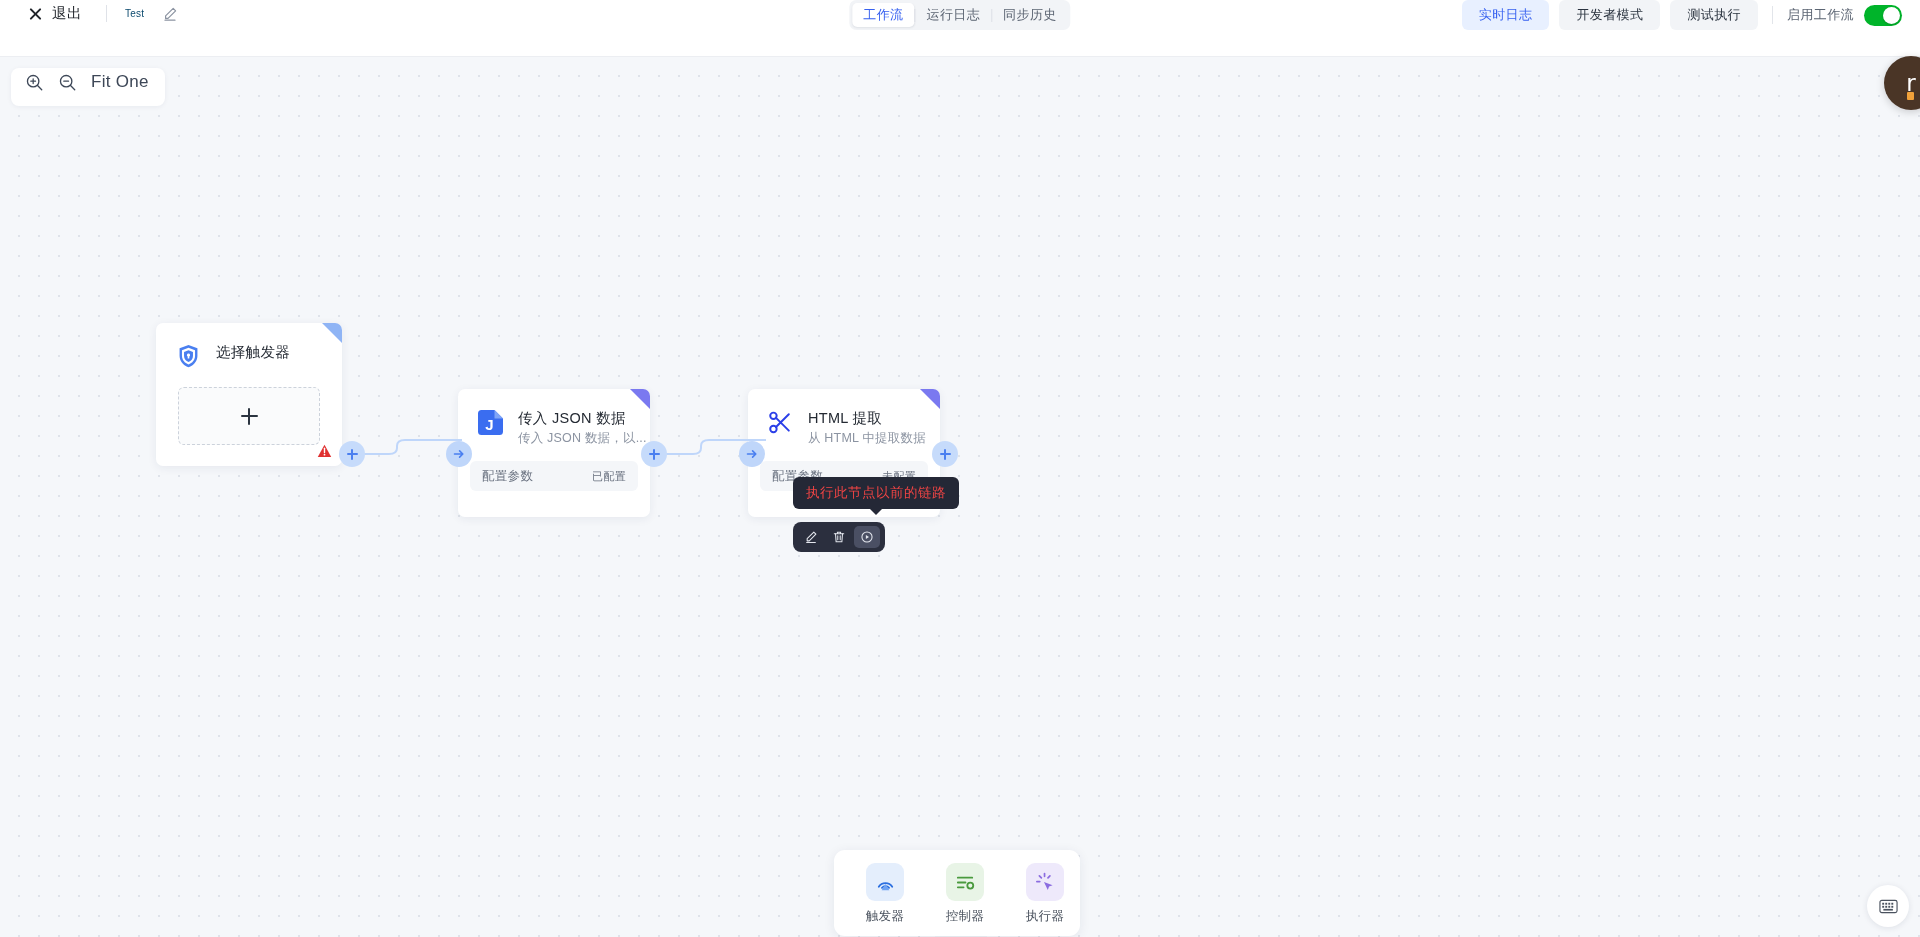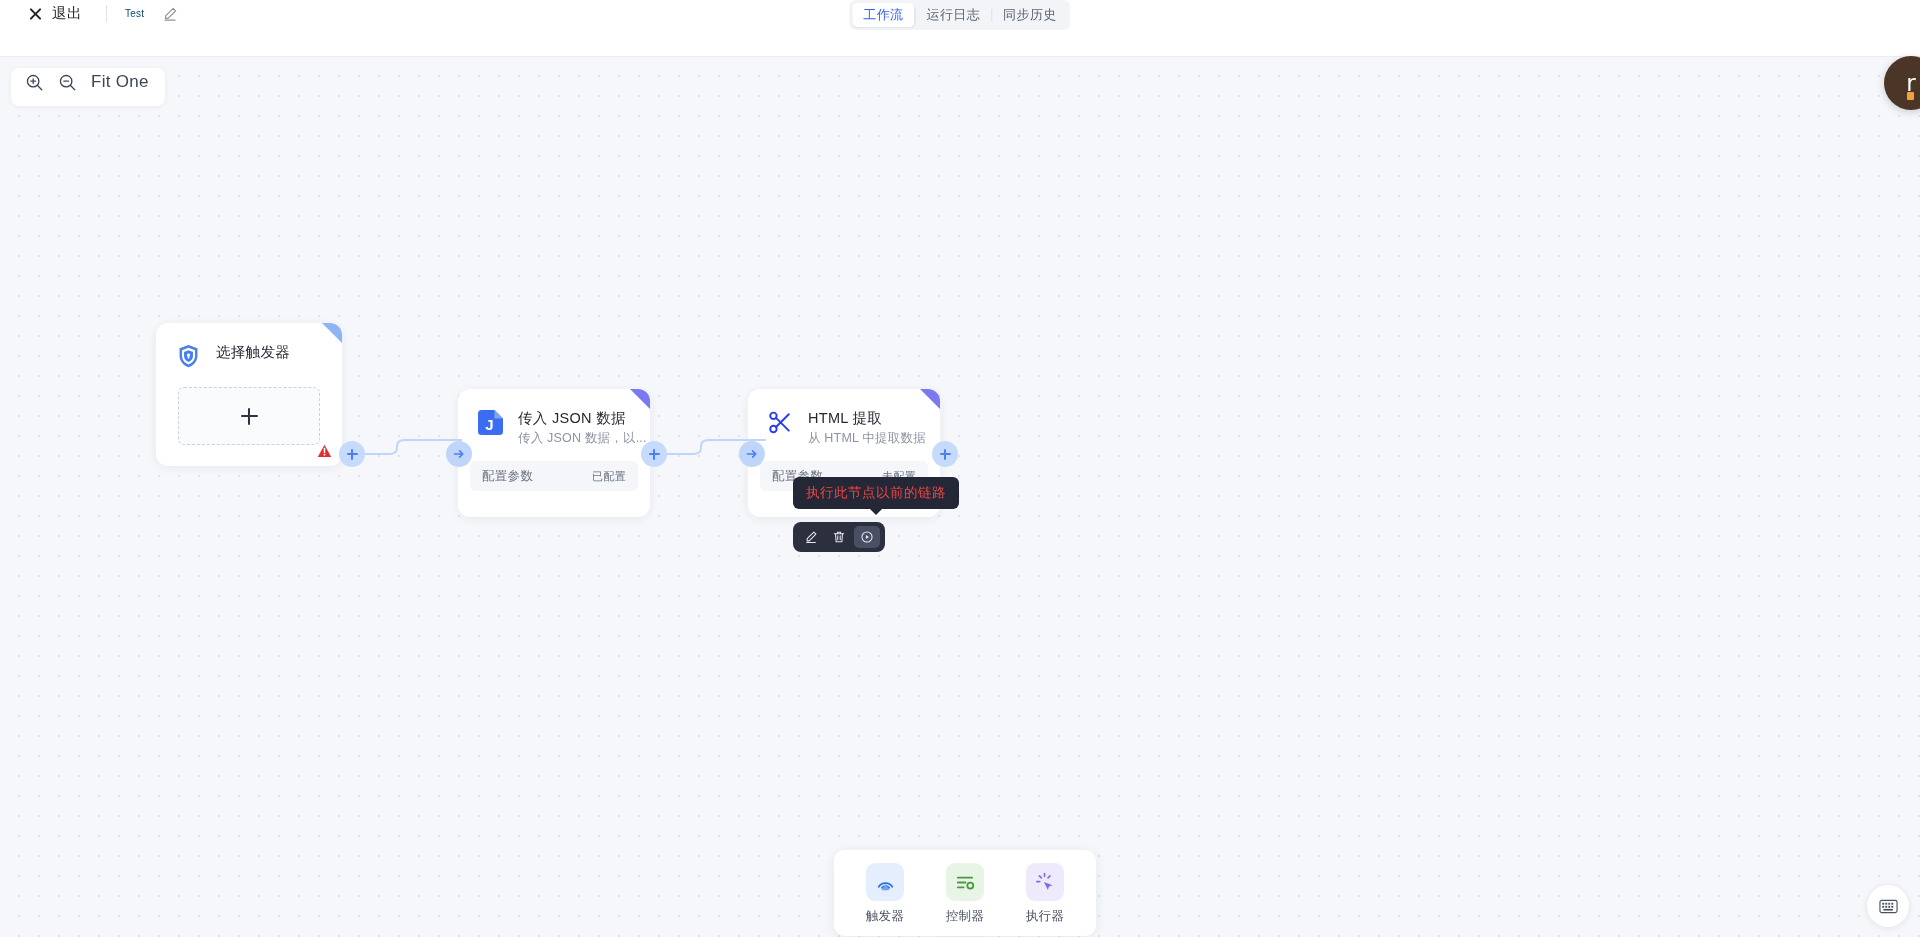--- a/index.html
+++ b/index.html
@@ -94,21 +94,21 @@
     box-shadow: 0 1px 5px rgba(20,30,60,.06);
     z-index: 20;
   }
   .zicon { width: 19px; height: 19px; cursor: pointer; display: block; }
   .fit-text { font-size: 17px; color: #3d4757; letter-spacing: .3px; white-space: nowrap; }
 
   
   .node {
     position: absolute;
     background: #ffffff;
-    border-radius: 12px;
+    border-radius: 7px;
     box-shadow: 0 2px 10px rgba(25,40,80,.07);
     overflow: hidden;
     cursor: pointer;
   }
   .node .corner {
     position: absolute; top: 0; right: 0;
     width: 0; height: 0;
     border-top: 20px solid #8fb4f5;
     border-left: 20px solid transparent;
   }
@@ -179,21 +179,21 @@
     display: flex; align-items: center; justify-content: center;
   }
   .ht-btn.active { background: #4a4f63; }
 
   
   .palette {
     position: absolute; left: 834px; top: 793px;
     background: #ffffff; border-radius: 11px;
     box-shadow: 0 2px 12px rgba(25,40,80,.08);
     display: flex; align-items: center; gap: 18px;
-    padding: 13px 20px 11px 20px;
+    padding: 13px 4px 11px 20px;
     z-index: 18;
   }
   .pal-item { width: 62px; display: flex; flex-direction: column; align-items: center; gap: 7px; cursor: pointer; }
   .pal-ico { width: 38px; height: 38px; border-radius: 9px; display: flex; align-items: center; justify-content: center; }
   .pal-blue { background: #e4eefc; }
   .pal-green { background: #e8f4e6; }
   .pal-purple { background: #eee9fb; }
   .pal-label { font-size: 12.5px; color: #4a525e; letter-spacing: .4px; }
 
   
@@ -243,20 +243,32 @@
   </div>
 
   <div class="tb-center">
     <div class="seg active">工作流</div>
     <span class="seg-sep"></span>
     <div class="seg">运行日志</div>
     <span class="seg-sep"></span>
     <div class="seg">同步历史</div>
   </div>
 
+  <div class="tb-right">
+    <div class="tb-chip primary">实时日志</div>
+    <div class="tb-chip">开发者模式</div>
+    <div class="tb-chip">测试执行</div>
+    <span class="tb-sep"></span>
+    <div class="toggle-wrap">
+      <span class="toggle-label">启用工作流</span>
+      <span class="toggle">
+          <span class="knob"></span>
+        </span>
+    </div>
+  </div>
 </div>
 
 <div class="canvas">
 
   <div class="zoom-bar">
     <svg class="zicon" viewBox="0 0 20 20" fill="none">
       <circle cx="8.6" cy="8.6" r="6" stroke="#3d4757" stroke-width="1.4"></circle>
       <path d="M13.2 13.2L17.6 17.6" stroke="#3d4757" stroke-width="1.4" stroke-linecap="round"></path>
       <path d="M6.1 8.6h5M8.6 6.1v5" stroke="#3d4757" stroke-width="1.3" stroke-linecap="round"></path>
     </svg>

